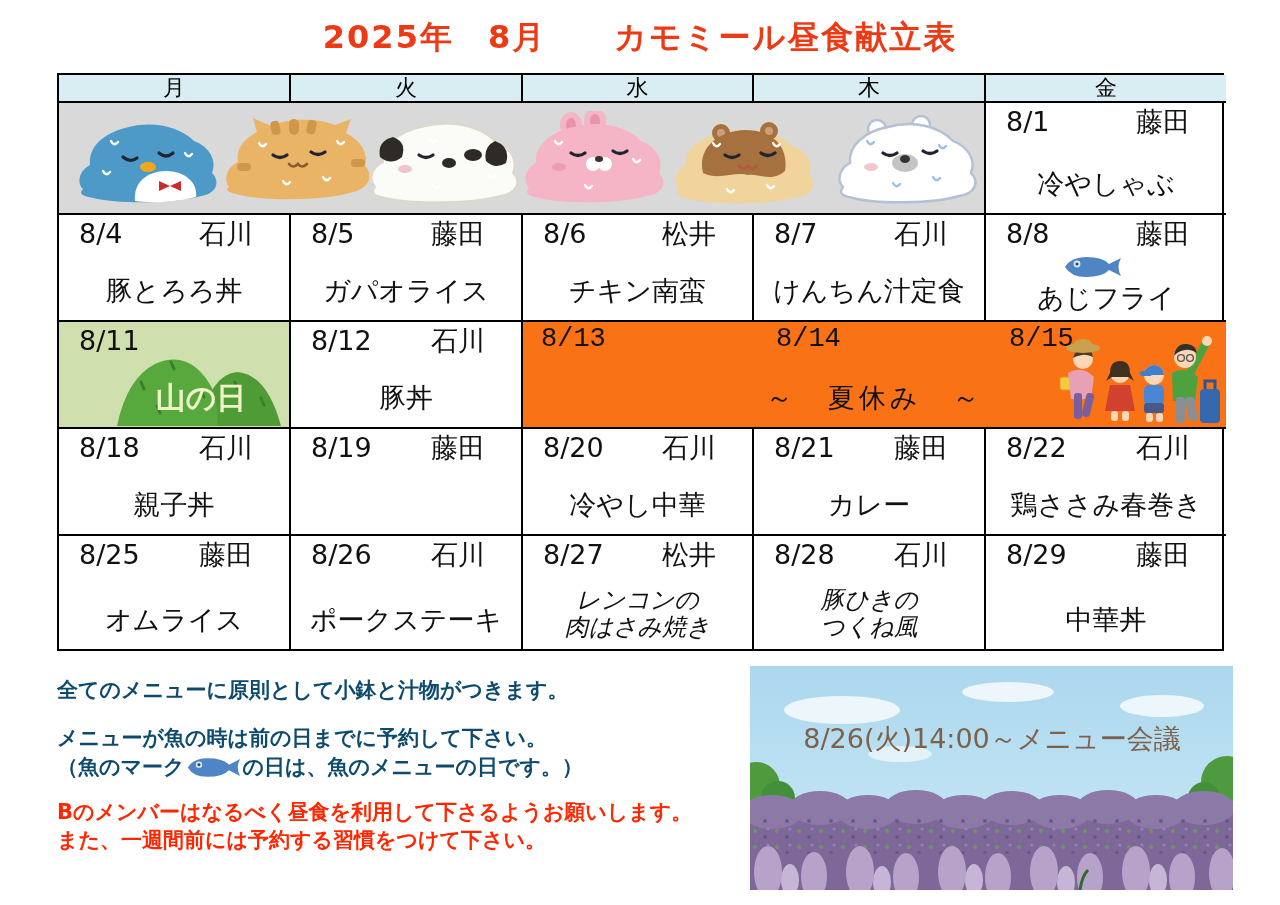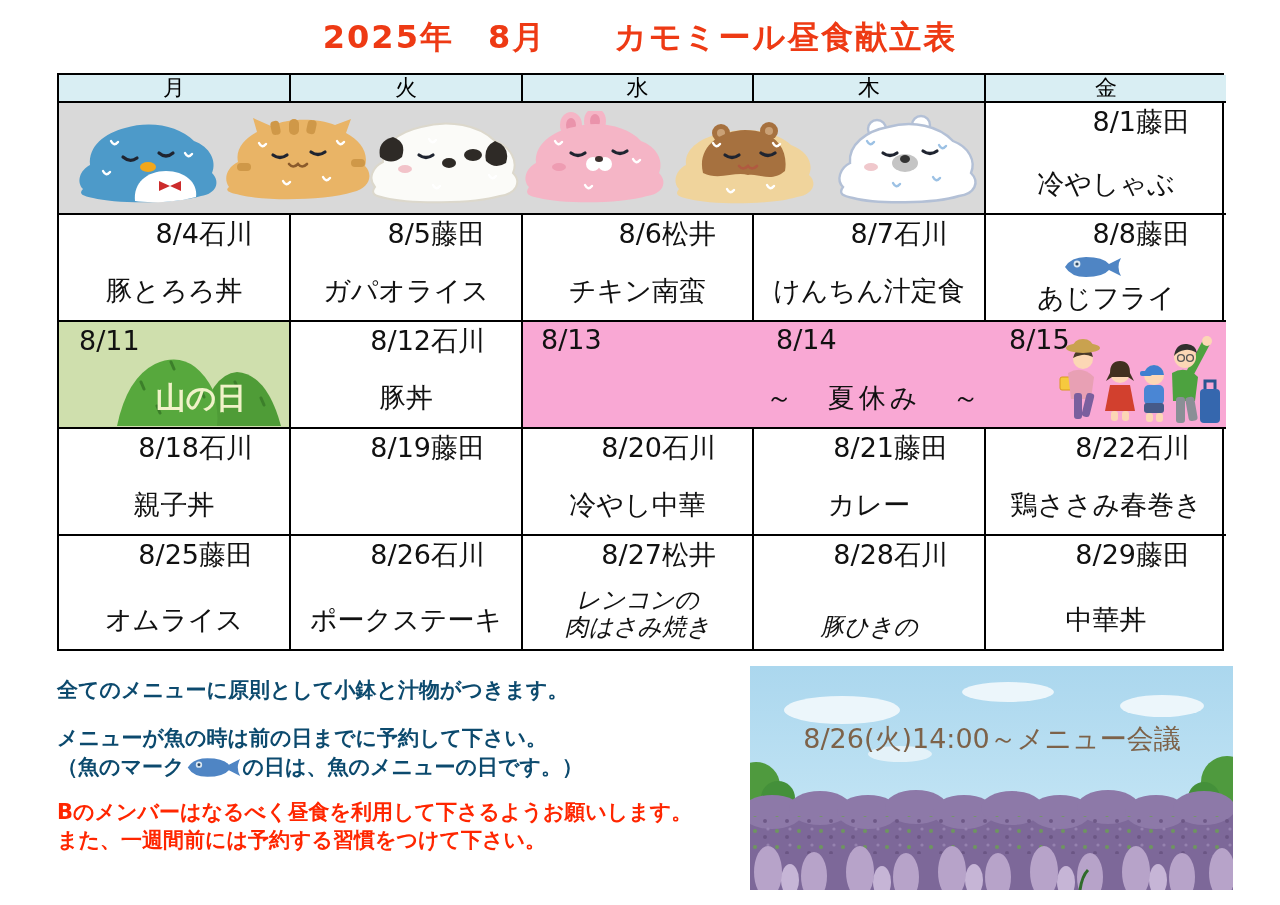--- a/index.html
+++ b/index.html
@@ -25,37 +25,37 @@
     box-sizing:border-box; position:relative; overflow:hidden;
   }
   .lastcol { border-right:none; }
   .lastrow { border-bottom:none; }
   .hcell {
     background:#d9eef3; text-align:center; font-size:22px; line-height:25px;
     font-weight:500; color:#000;
   }
   .cell { display:flex; flex-direction:column; }
   .dateline {
-    display:flex; justify-content:flex-end;
+    display:flex; justify-content:space-between;
     padding:2px 36px 0 20px; font-size:27px; color:#111; line-height:1.25;
   }
   .menu {
     font-size:27px; text-align:center; color:#111;
     margin:auto 0 14px 0; line-height:1.1;
   }
   .menu2 {
     font-size:24px; text-align:center; color:#111;
     margin:auto 0 8px 0; line-height:1.12;font-style:italic;
   }
   .animals-cell { grid-column:1 / span 4; background:#d9d9d9; }
   .animal { position:absolute; bottom:4px; }
   .holiday-cell { background:#cfdfad; }
   .holiday-cell .dateline { justify-content:flex-start; }
   .mountain { position:absolute; left:52px; top:24px; }
-  .vacation-cell { grid-column:3 / span 3; background:#f9a8d4; }
+  .vacation-cell { grid-column:3 / span 3; background:#f97316;font-family:Liberation Mono, monospace; }
   .vdate { position:absolute; top:2px; font-size:27px; color:#111; }
   .vdate.d1 { left:18px; } .vdate.d2 { left:253px; } .vdate.d3 { left:486px; }
   .vlabel {
     position:absolute; left:0; width:100%; top:58px; text-align:center;
     font-size:27px; color:#111; letter-spacing:4px;
   }
   .family { position:absolute; right:2px; bottom:0; }
   .fishrow { text-align:center; margin-top:2px; height:30px; }
   .fishrow svg { margin-left:-28px; }
   
@@ -349,20 +349,21 @@
         <div>肉はさみ焼き</div>
       </div>
     </div>
     <div class="cell lastrow">
       <div class="dateline">
           <span>8/28</span>
           <span>石川</span>
         </div>
       <div class="menu2">
         <div>豚ひきの</div>
+        <div>つくね風</div>
       </div>
     </div>
     <div class="cell lastcol lastrow">
       <div class="dateline">
           <span>8/29</span>
           <span>藤田</span>
         </div>
       <div class="menu">中華丼</div>
     </div>
   </div>

